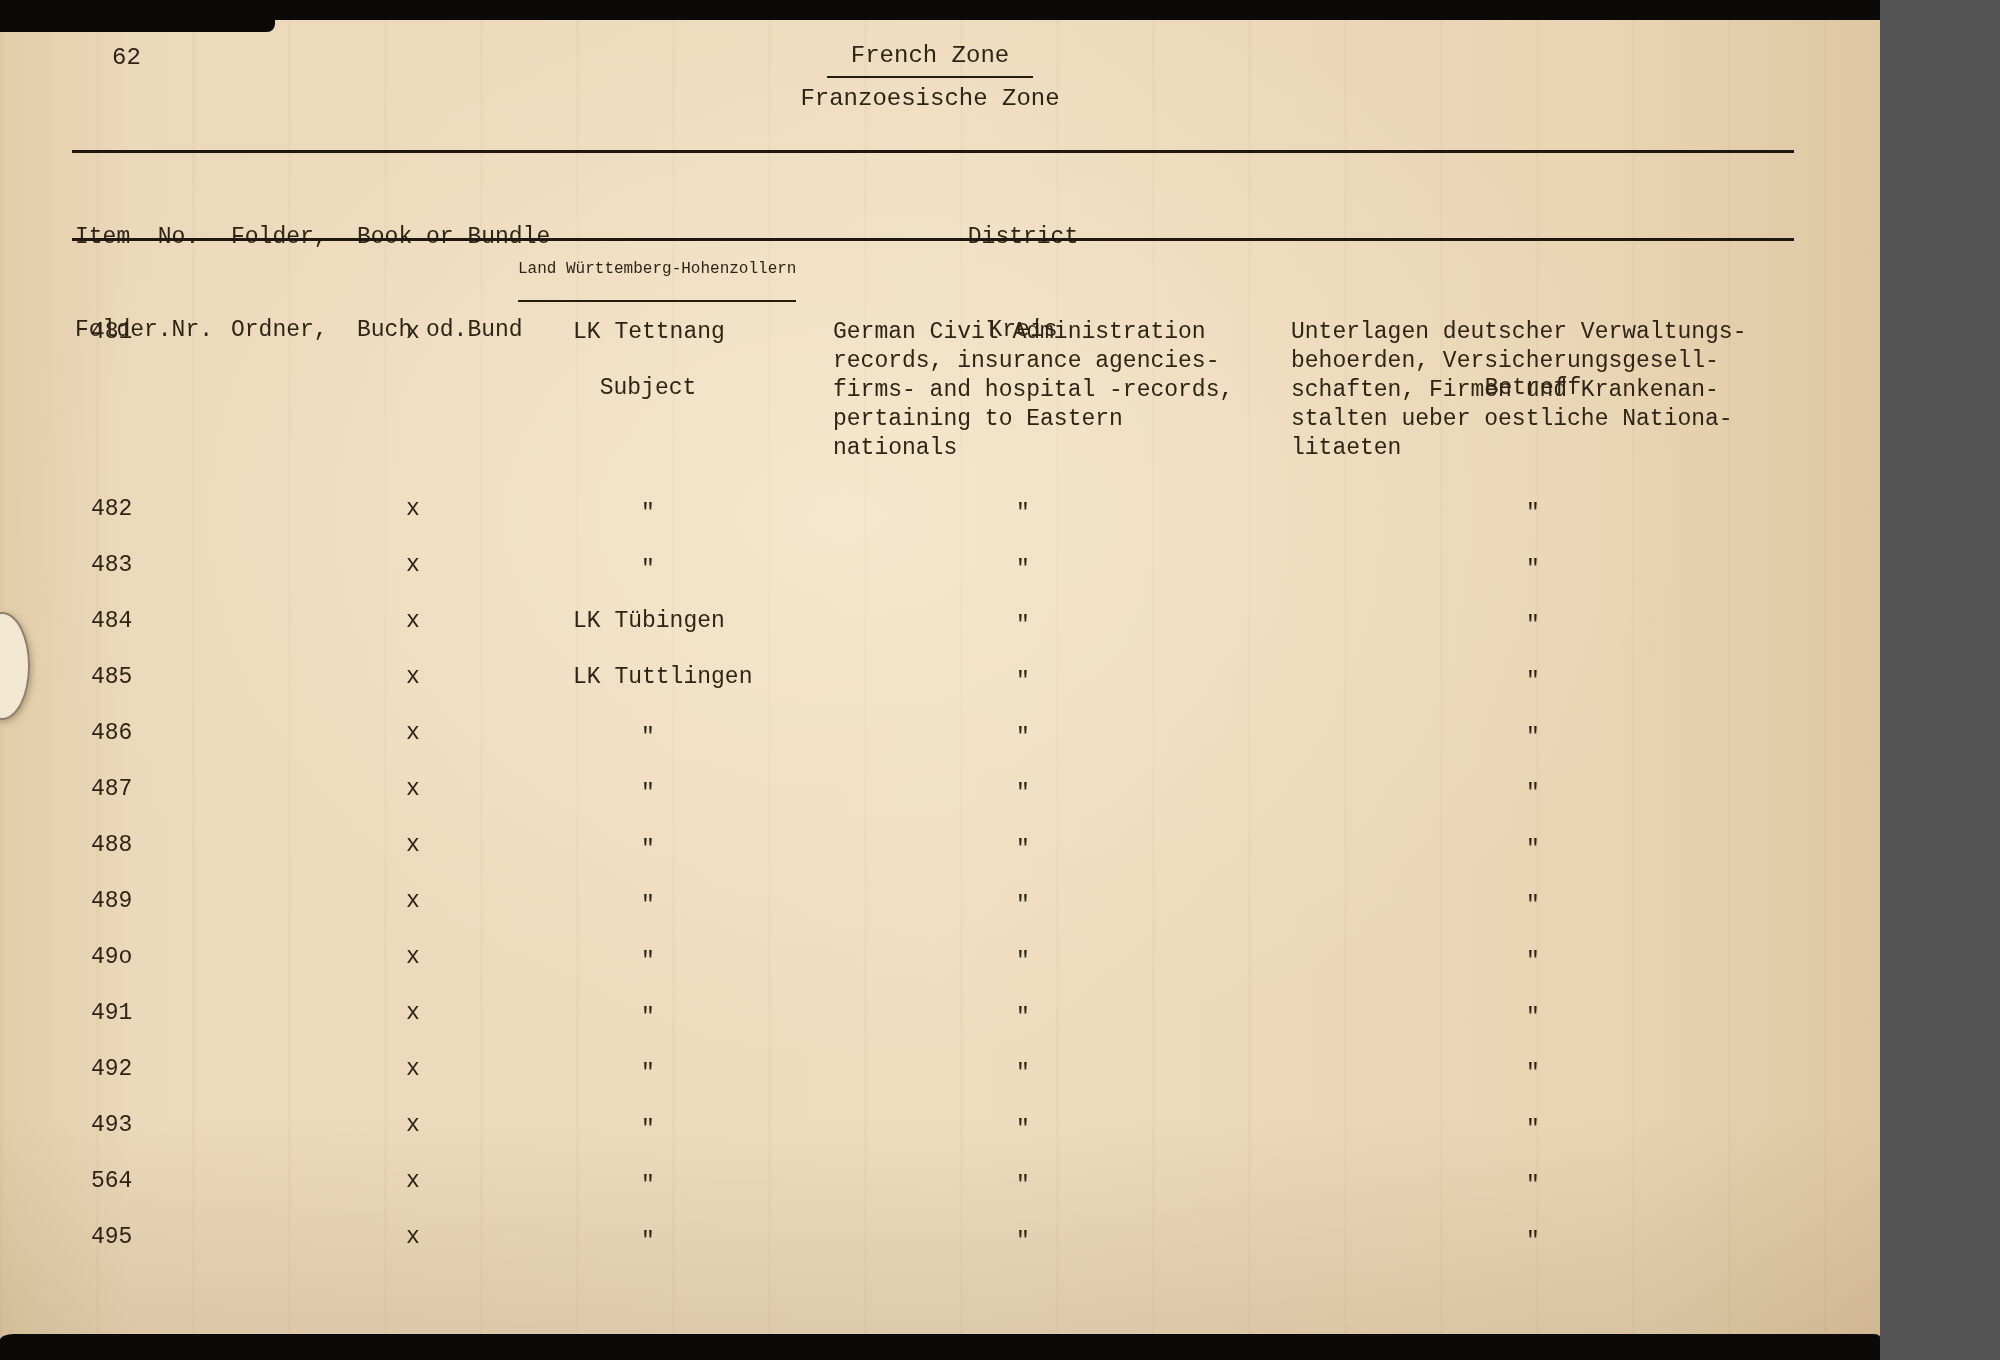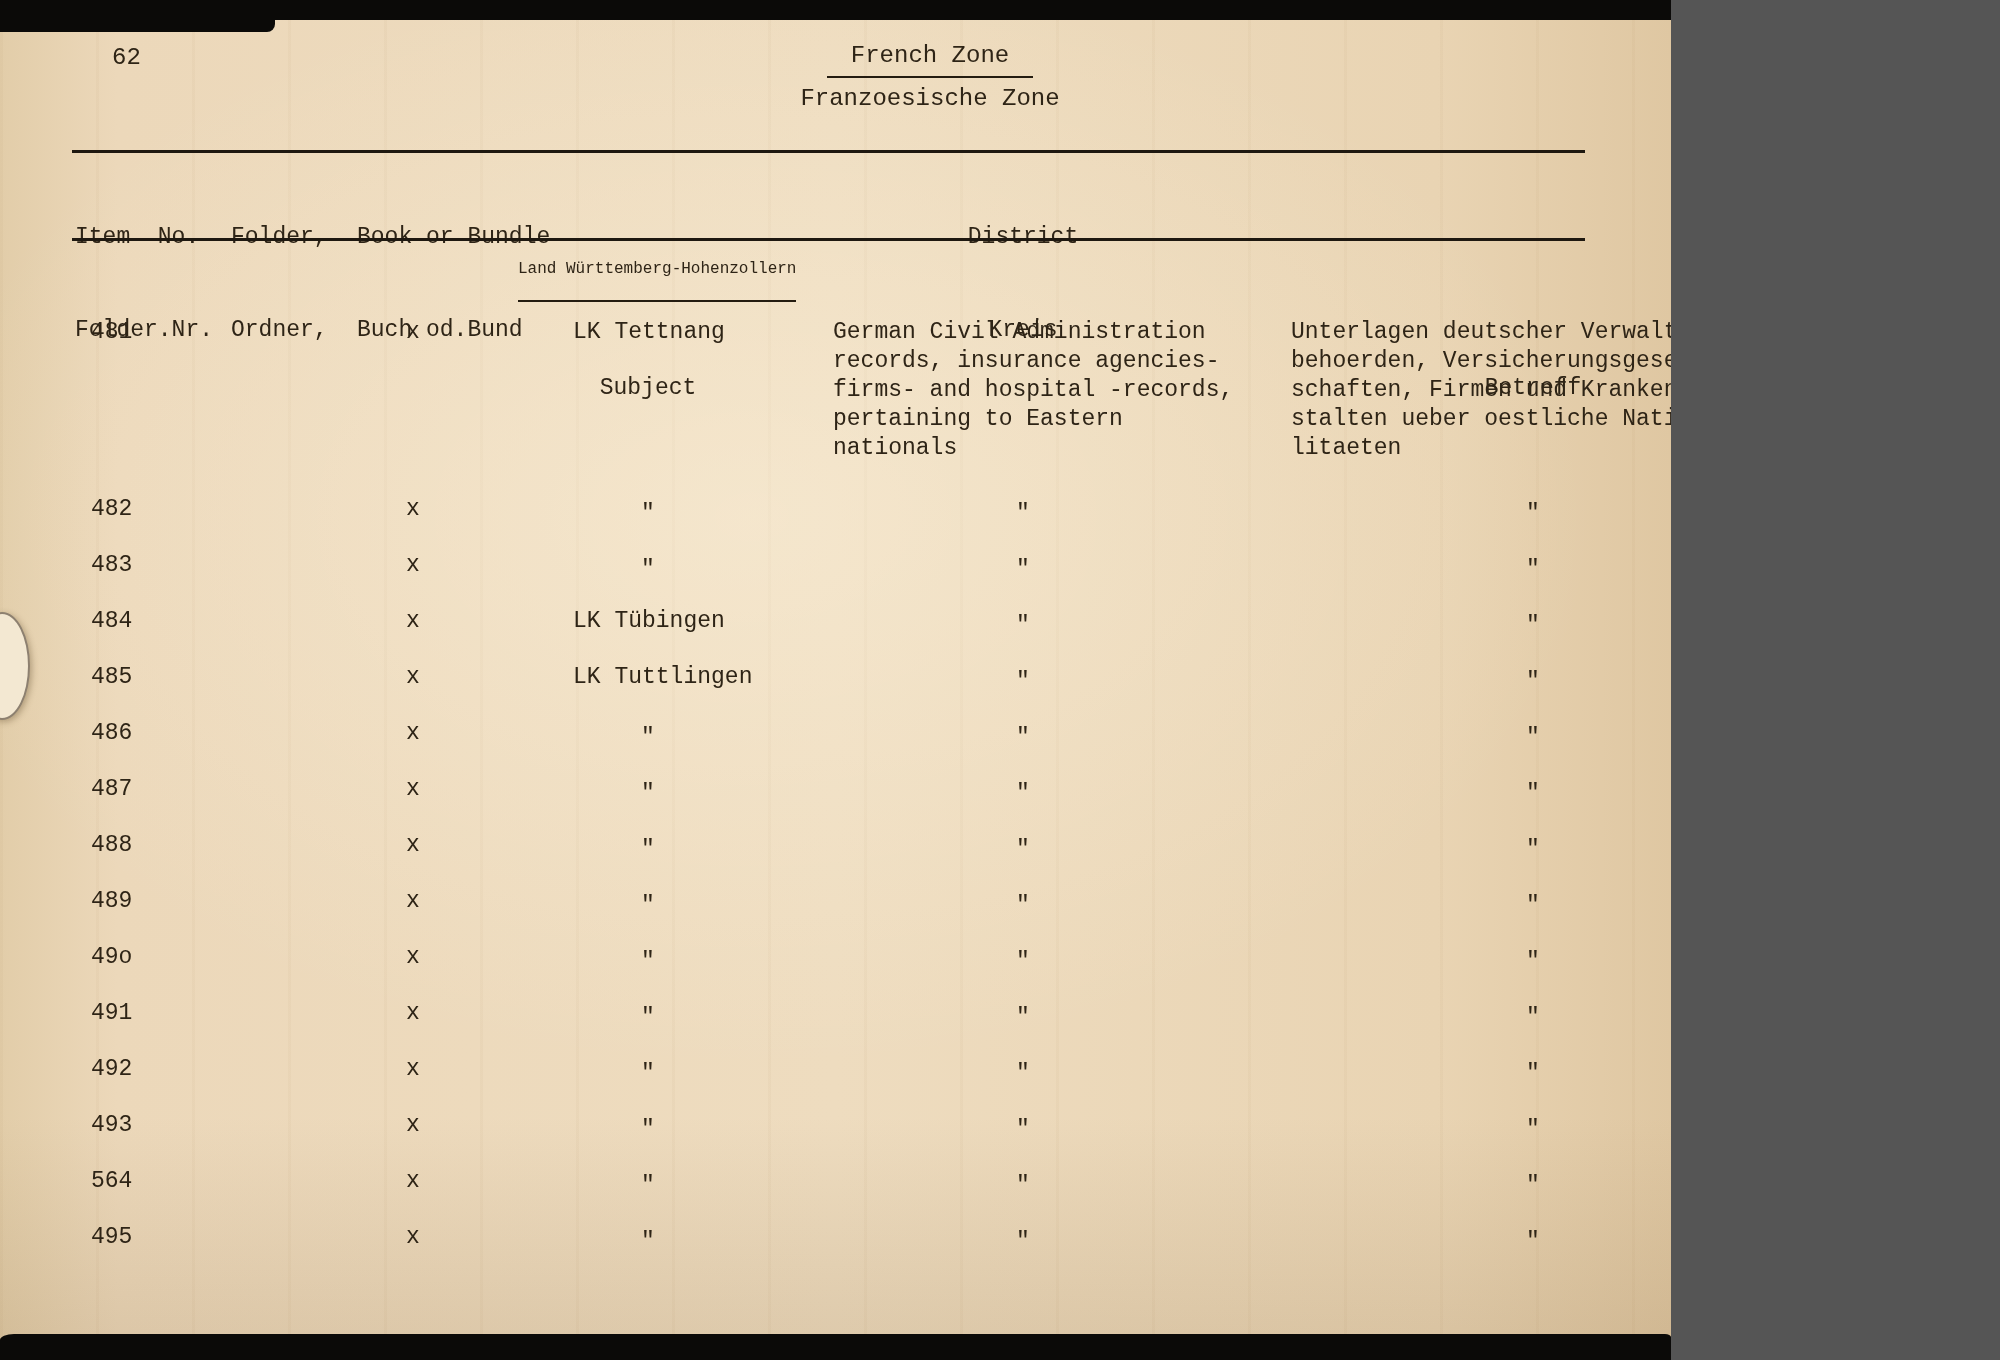--- a/index.html
+++ b/index.html
@@ -1,18 +1,18 @@
 <!DOCTYPE html>
 <html><head>
 <meta charset="utf-8">
 <style>
   html,body { margin:0; padding:0; background:#555; }
   .page {
     position:relative;
-    width:1671px; height:1360px;
+    width:1880px; height:1360px;
     overflow:hidden;
     font-family:"Liberation Mono","DejaVu Sans Mono",monospace;
     color:#2e2416;
     background:
       radial-gradient(1300px 850px at 45% 38%, rgba(255,246,226,0.40), rgba(255,246,226,0) 65%),
       repeating-linear-gradient(90deg, rgba(150,112,62,0.045) 0px, rgba(150,112,62,0.045) 3px, rgba(0,0,0,0) 3px, rgba(0,0,0,0) 96px),
       linear-gradient(180deg, rgba(0,0,0,0) 82%, rgba(110,80,40,0.14) 100%),
       linear-gradient(90deg, #e2cda9 0%, #ecd8ba 7%, #eedcbf 50%, #e9d4b3 86%, #dfc7a2 100%);
     background-color:#ead6b8;
   }

